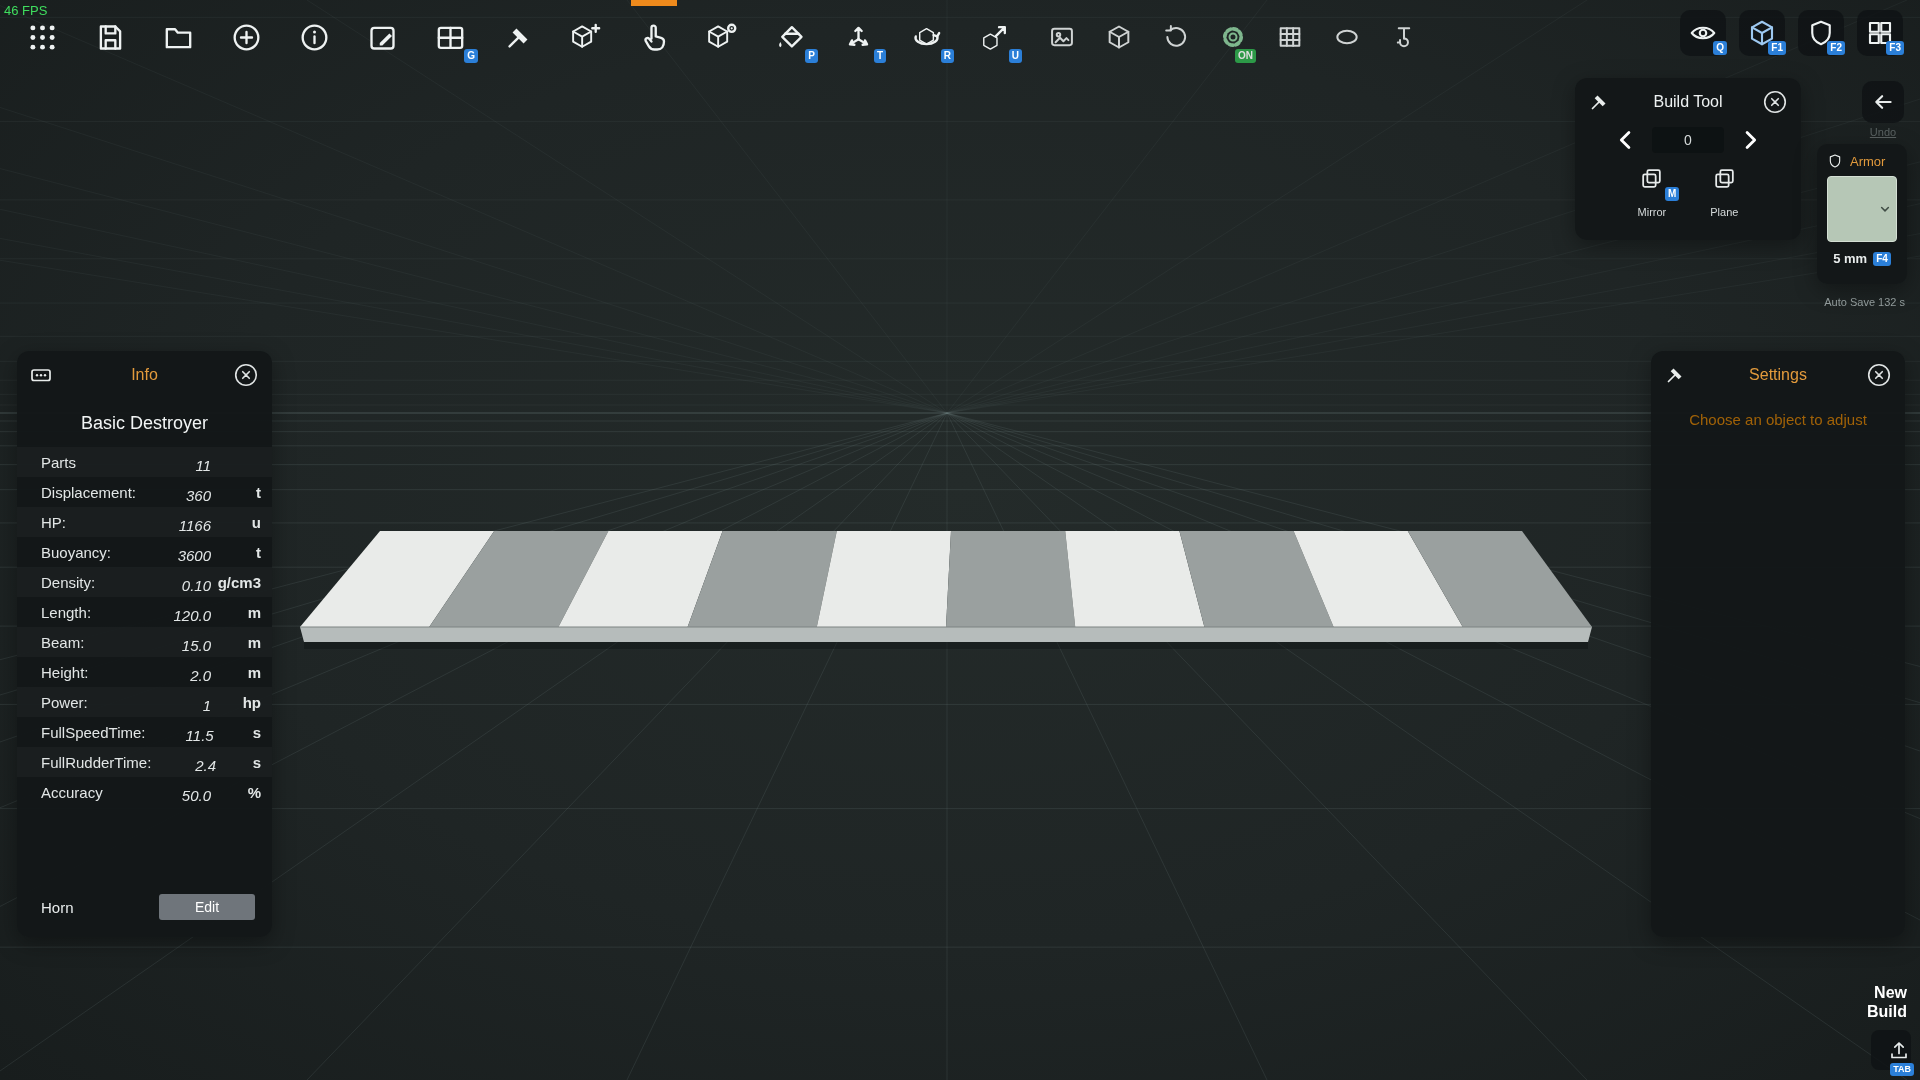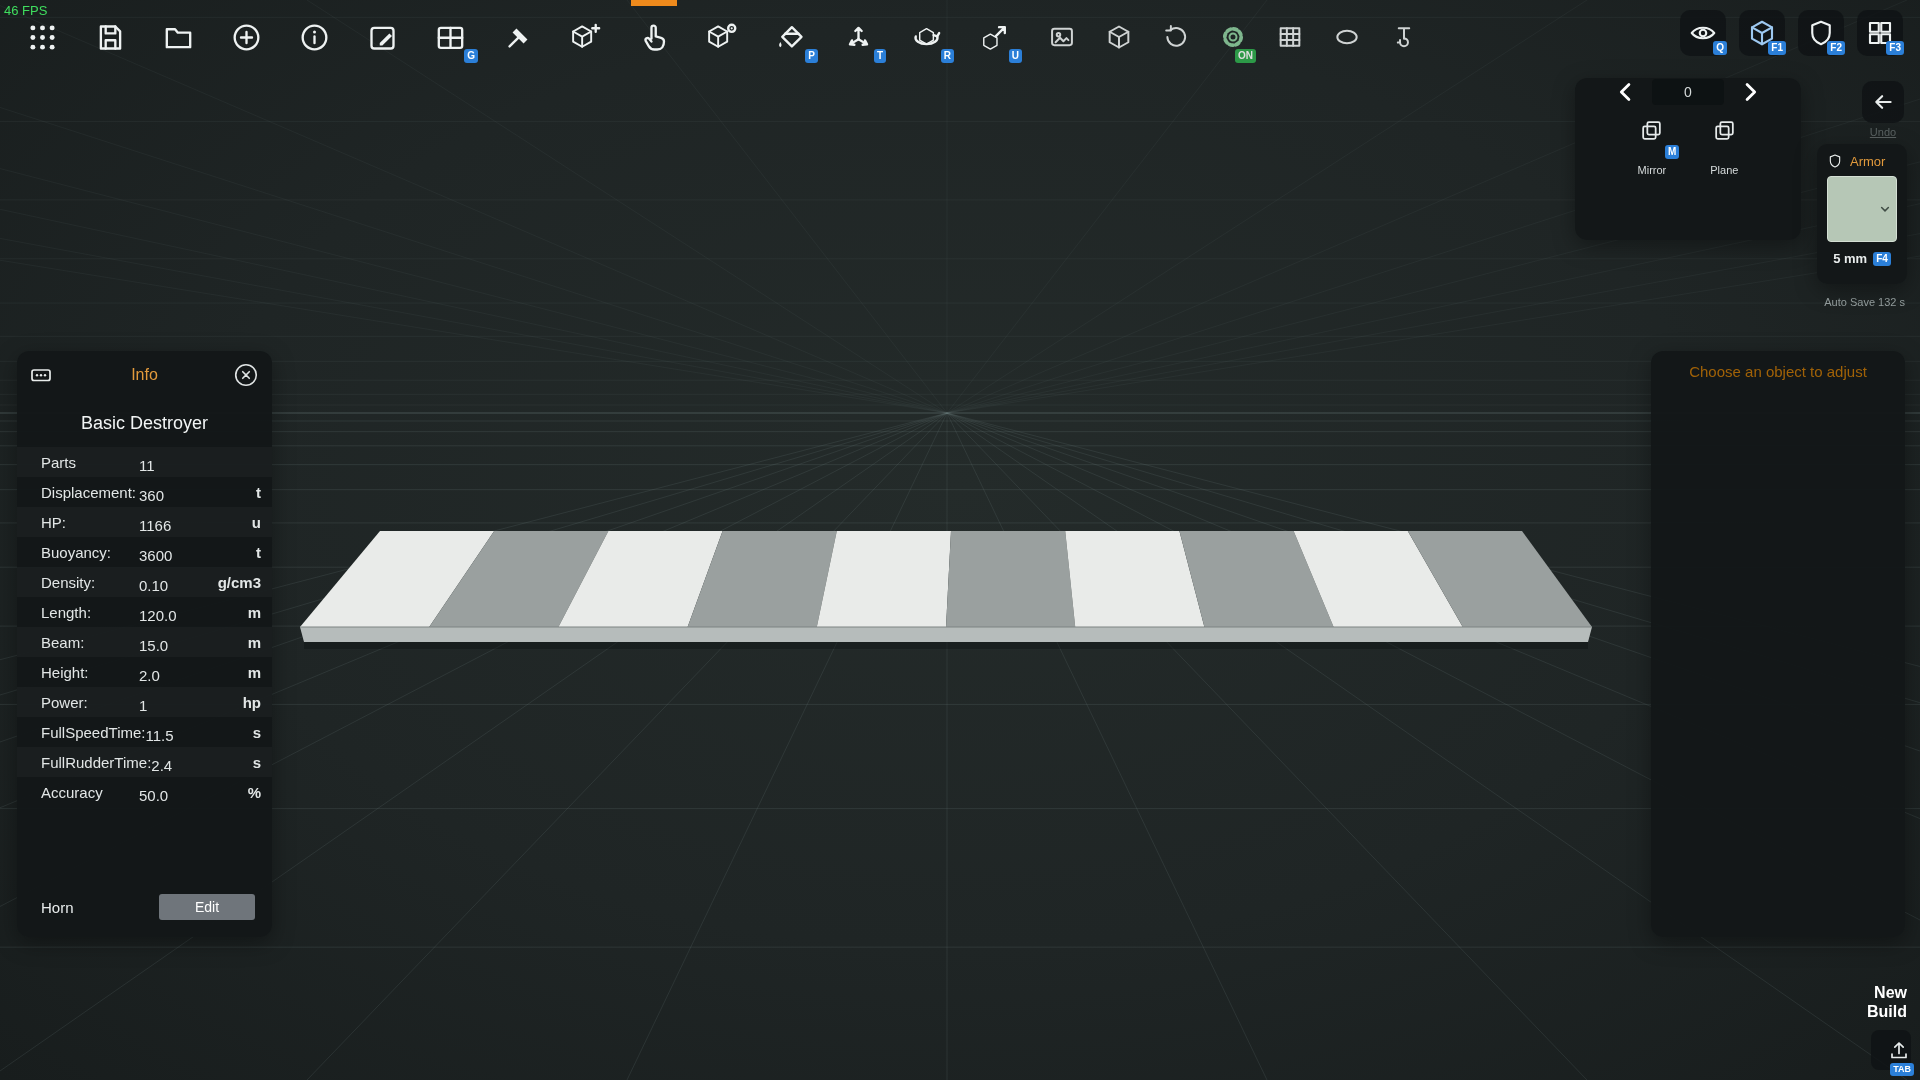--- a/index.html
+++ b/index.html
@@ -39,21 +39,21 @@
   
   #build-panel{left:1575px;top:78px;width:226px;height:162px;}
   .bt-row{display:flex;align-items:center;justify-content:center;gap:12px;}
   .chev{width:28px;height:28px;color:#fff;}
   .chev svg{width:28px;height:28px;stroke-width:2.4;}
   .bt-input{width:72px;height:26px;background:#0d1213;border-radius:4px;color:#d5dada;font-size:14px;
     display:flex;align-items:center;justify-content:center;}
   .bt-tools{display:flex;justify-content:center;gap:44px;margin-top:12px;}
   .bt-tool{position:relative;display:flex;flex-direction:column;align-items:center;color:#e6eaea;}
   .bt-tool svg{width:25px;height:25px;}
-  .bt-tool .lbl{font-size:11px;margin-top:21px;color:#d5dada;}
+  .bt-tool .lbl{font-size:11px;margin-top:15px;color:#d5dada;}
   .m-badge{right:-13px;bottom:17px;}
 
   
   #armor-widget{left:1817px;top:144px;width:90px;height:140px;border-radius:10px;}
   .armor-header{display:flex;align-items:center;gap:7px;padding:9px 10px 7px;font-size:13px;}
   .armor-header svg{width:16px;height:16px;color:#e9edec;}
   .orange{color:#e29a3c;}
   .swatch{margin:0 10px;height:64px;background:#b6c7b6;border:1px solid #d4dfd4;border-radius:4px;position:relative;}
   .sw-chev{position:absolute;right:2px;top:50%;margin-top:-9px;width:18px;height:18px;color:#3f4c45;stroke-width:2;}
   .armor-bottom{display:flex;align-items:center;justify-content:center;gap:6px;margin-top:9px;
@@ -61,21 +61,21 @@
   .kb{position:static;display:inline-block;}
   #autosave{position:absolute;top:296px;right:15px;font-size:11px;color:#96a0a0;z-index:5;}
 
   
   #info-panel{left:17px;top:351px;width:255px;height:586px;}
   .ship-name{margin-top:14px;text-align:center;font-size:18px;color:#f2f5f5;}
   #info-rows{margin-top:13px;}
   .info-row{display:flex;align-items:center;height:30px;font-size:15px;color:#e2e6e6;}
   .info-row:nth-child(odd){background:rgba(255,255,255,.03);}
   .i-label{flex:1;padding-left:24px;}
-  .i-value{width:72px;text-align:left;margin-top:7px;}
+  .i-value{width:72px;text-align:right;font-style:italic;margin-top:7px;}
   .i-unit{width:50px;text-align:right;padding-right:11px;font-weight:700;}
   .horn-row{position:absolute;left:24px;right:17px;bottom:17px;display:flex;align-items:center;
     justify-content:space-between;font-size:15px;}
   .edit-btn{width:96px;height:26px;background:#6f757b;border:none;border-radius:3px;color:#fff;
     font-size:14px;font-family:inherit;}
 
   
   #settings-panel{left:1651px;top:351px;width:254px;height:586px;}
   .settings-msg{margin-top:12px;text-align:center;font-size:15px;color:#a16207;}
 
@@ -485,20 +485,31 @@
   </div>
 
 <div id="undo-btn" class="sqbtn">
   <svg class="icon-svg">
       <use href="#i-arrow-left"></use>
     </svg>
 </div>
 <div id="undo-label">Undo</div>
 
 <div class="panel" id="build-panel">
+  <div class="panel-header">
+    <svg class="icon-svg hdr-icon">
+        <use href="#i-tools"></use>
+      </svg>
+    <div class="panel-title">Build Tool</div>
+    <div class="close-btn">
+      <svg class="icon-svg">
+          <use href="#i-close"></use>
+        </svg>
+    </div>
+  </div>
   <div class="bt-row">
     <div class="chev">
       <svg class="icon-svg">
           <use href="#i-chev-left"></use>
         </svg>
     </div>
     <div class="bt-input">0</div>
     <div class="chev">
       <svg class="icon-svg">
           <use href="#i-chev-right"></use>
@@ -617,20 +628,31 @@
         <span class="i-unit">%</span>
       </div>
     </div>
   <div class="horn-row">
     <span>Horn</span>
     <button class="edit-btn">Edit</button>
   </div>
 </div>
 
 <div class="panel" id="settings-panel">
+  <div class="panel-header">
+    <svg class="icon-svg hdr-icon">
+        <use href="#i-tools"></use>
+      </svg>
+    <div class="panel-title orange">Settings</div>
+    <div class="close-btn">
+      <svg class="icon-svg">
+          <use href="#i-close"></use>
+        </svg>
+    </div>
+  </div>
   <div class="settings-msg">Choose an object to adjust</div>
 </div>
 
 <div id="new-part">
   <div>New</div>
   <div>Build</div>
 </div>
 <div id="upload-btn" class="sqbtn">
   <svg class="icon-svg">
       <use href="#i-upload"></use>

